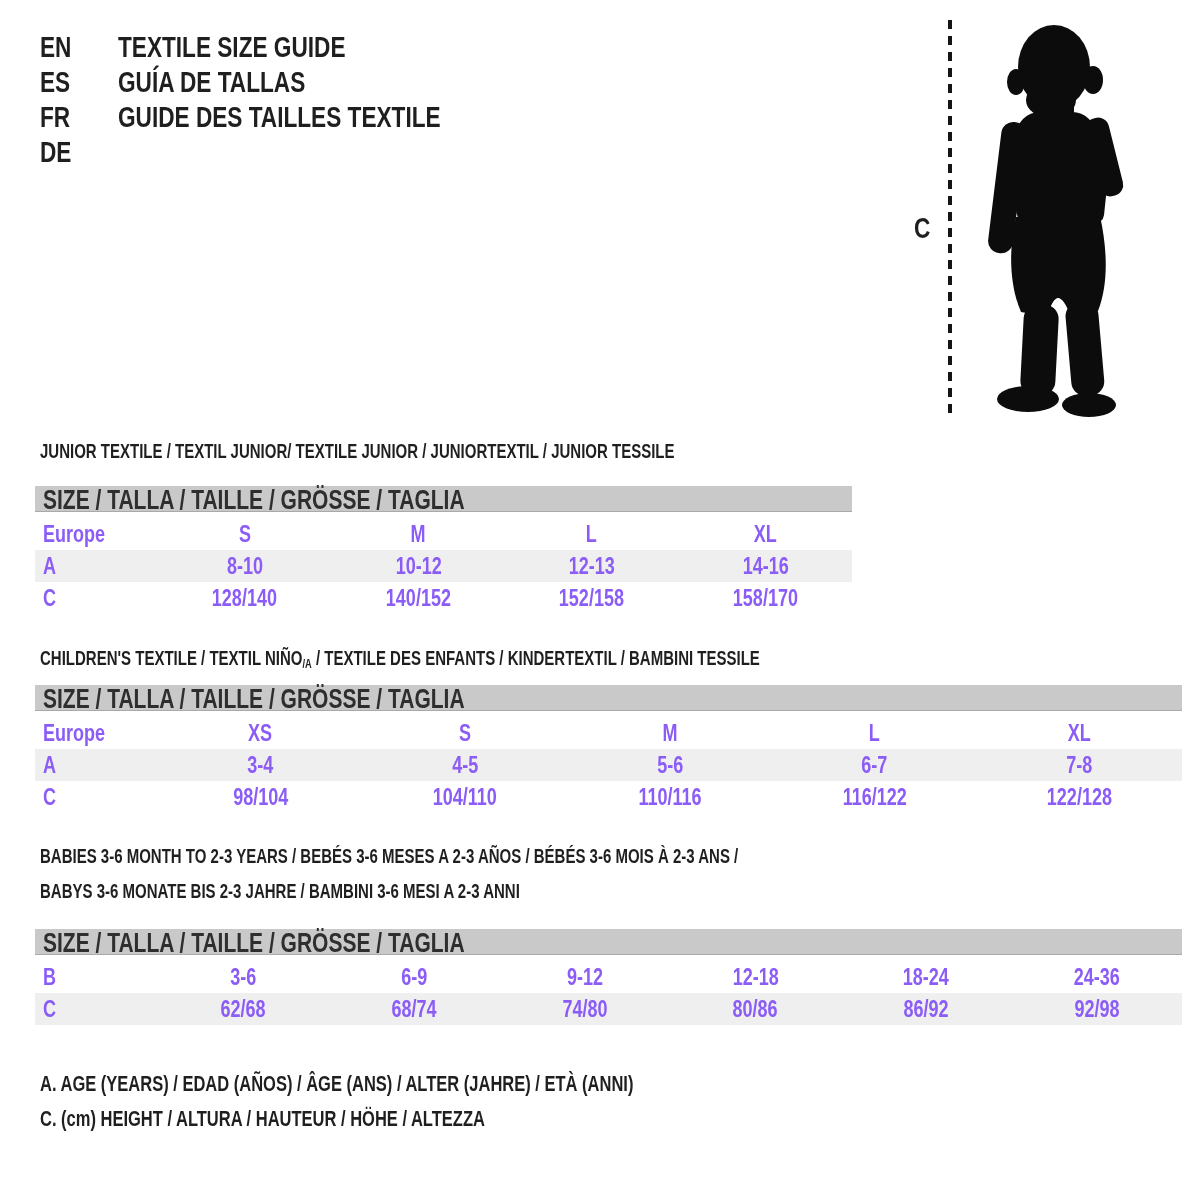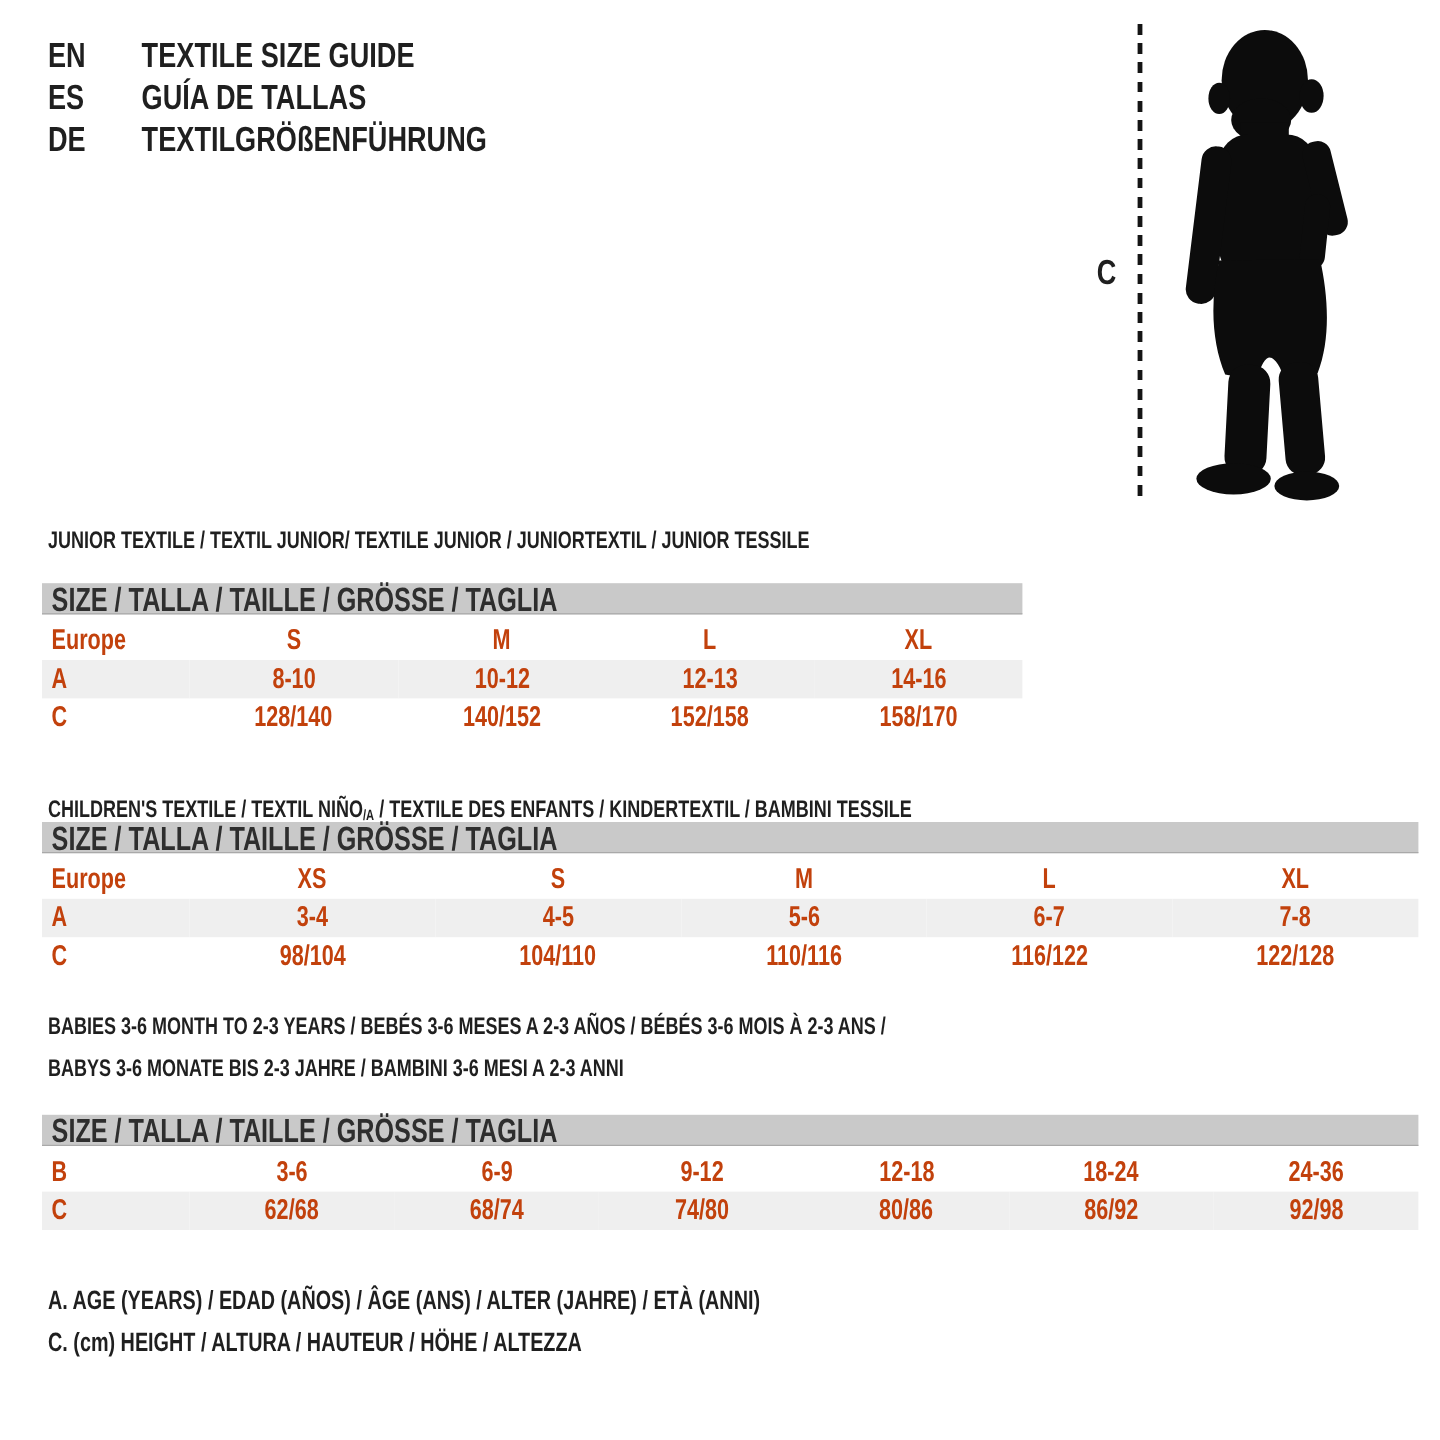--- a/index.html
+++ b/index.html
@@ -41,21 +41,21 @@
     height: 26px; line-height: 27px;
     background: #c9c9c9; color: #2e2e2e;
     padding-left: 8px; box-sizing: border-box;
     font-size: 28px; font-weight: 700;
     border-bottom: 1px solid #a9a9a9;
   }
   .t-body { display: table; width: 100%; table-layout: fixed; margin-top: 6px; border-collapse: collapse; }
   .t-row  { display: table-row; height: 32px; }
   .t-row.shaded { background: #efefef; }
   .t-cell { display: table-cell; vertical-align: middle; text-align: center;
-            font-size: 24px; font-weight: 700; color: #c2410c; margin-top: 43px; }
+            font-size: 24px; font-weight: 700; color: #8b5cf6; margin-top: 43px; }
   .t-label{ width: 115px; text-align: left; padding-left: 8px; }
 
   
   .legend { position: absolute; left: 40px; top: 1066px; }
   .legend-line { height: 35px; line-height: 35px; font-size: 22px; font-weight: 700; }
 </style>
 </head>
 <body>
 
 <div class="page">
@@ -63,22 +63,25 @@
   <div class="lang-block">
     <div class="lang-row">
       <span class="lang-code"><span class="cond-lg">EN</span></span>
       <span class="lang-title"><span class="cond-lg">TEXTILE SIZE GUIDE</span></span>
     </div>
     <div class="lang-row">
       <span class="lang-code"><span class="cond-lg">ES</span></span>
       <span class="lang-title"><span class="cond-lg">GUÍA DE TALLAS</span></span>
     </div>
     <div class="lang-row">
+      <span class="lang-code"><span class="cond-lg">FR</span></span>
+      <span class="lang-title"><span class="cond-lg">GUIDE DES TAILLES TEXTILE</span></span>
+    </div>
+    <div class="lang-row">
       <span class="lang-code"><span class="cond-lg">DE</span></span>
-      <span class="lang-title"><span class="cond-lg">TEXTILGRÖßENFÜHRUNG</span></span>
     </div>
   </div>
 
   <div class="dash-line"></div>
   <div class="figure-label"><span class="cond-lg">C</span></div>
   <svg class="silhouette" viewBox="0 0 192 408" aria-hidden="true">
     <g fill="#0c0c0c">
       <ellipse cx="96" cy="55" rx="36" ry="42"></ellipse>
       <ellipse cx="93" cy="88" rx="25" ry="18"></ellipse>
       <ellipse cx="58" cy="70" rx="9" ry="13"></ellipse>
@@ -121,21 +124,21 @@
       <div class="t-row">
         <div class="t-cell t-label"><span class="cond">C</span></div>
         <div class="t-cell"><span class="cond-c">128/140</span></div>
         <div class="t-cell"><span class="cond-c">140/152</span></div>
         <div class="t-cell"><span class="cond-c">152/158</span></div>
         <div class="t-cell"><span class="cond-c">158/170</span></div>
       </div>
     </div>
   </div>
 
-  <div class="section-title" style="top:645px;margin-top:17px;">
+  <div class="section-title" style="top:645px;">
     <span class="cond"><span>CHILDREN'S TEXTILE / TEXTIL NIÑO</span><span class="subscript">/A</span><span> / TEXTILE DES ENFANTS / KINDERTEXTIL / BAMBINI TESSILE</span></span>
   </div>
   <div class="size-table" style="left:35px; top:685px; width:1147px;">
     <div class="band">
       <span class="cond">SIZE / TALLA / TAILLE / GRÖSSE / TAGLIA</span>
     </div>
     <div class="t-body">
       <div class="t-row">
         <div class="t-cell t-label"><span class="cond">Europe</span></div>
         <div class="t-cell"><span class="cond-c">XS</span></div>

